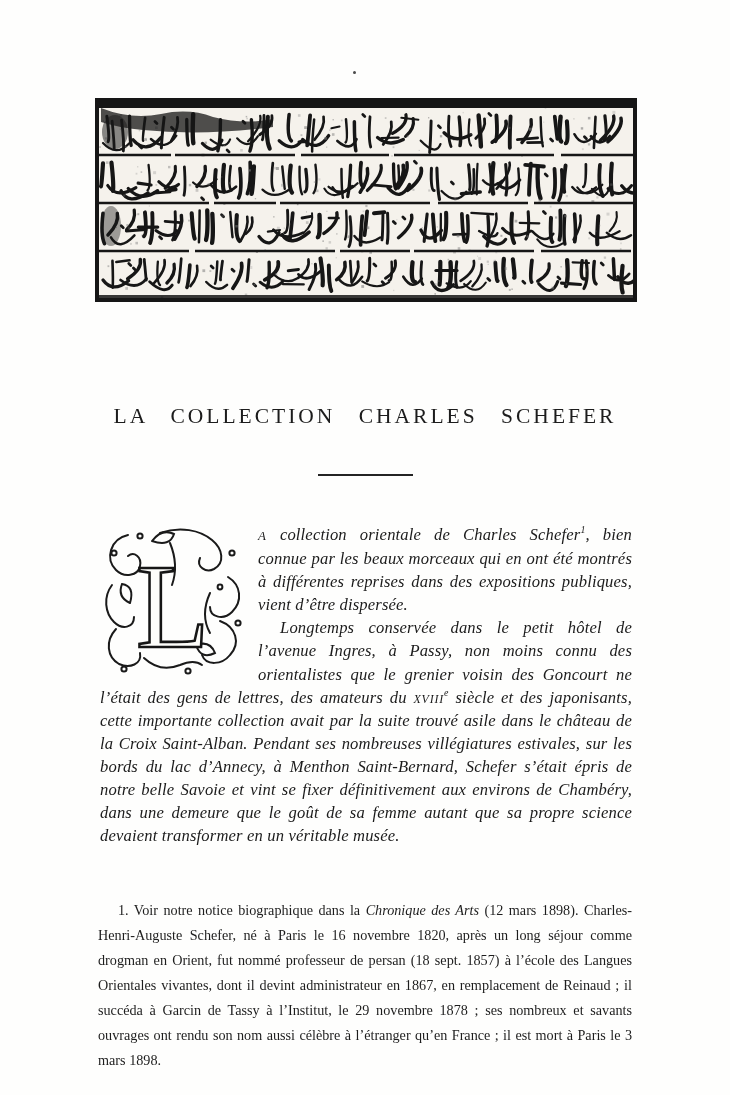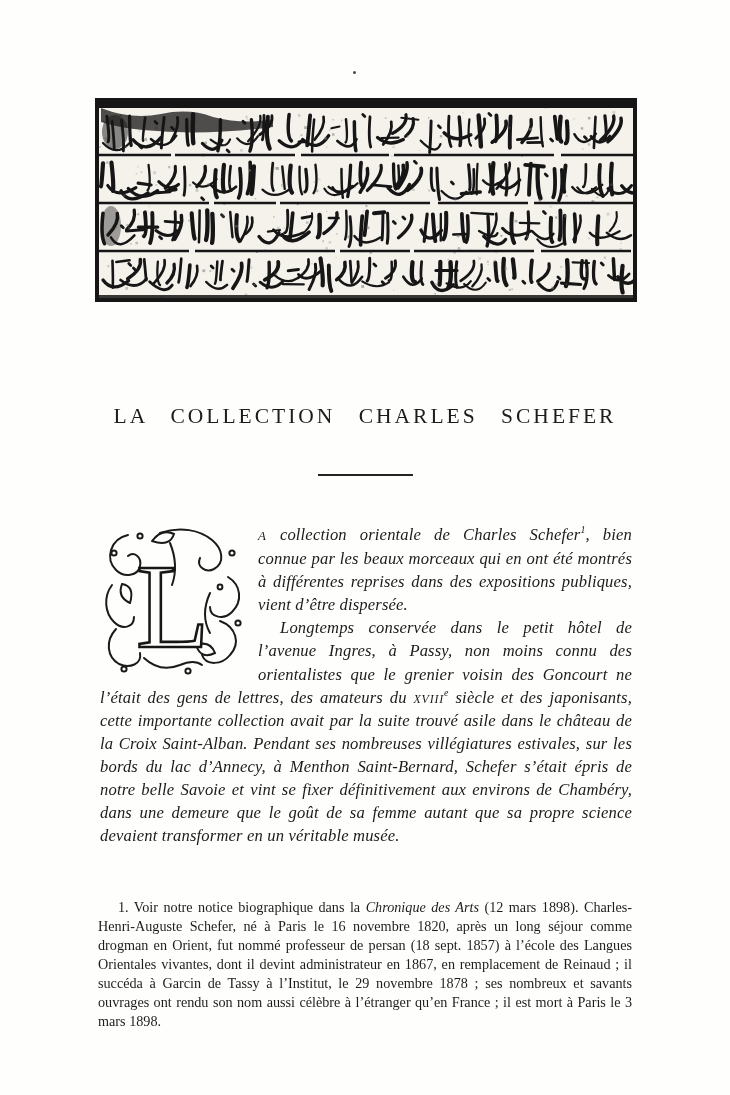--- a/index.html
+++ b/index.html
@@ -23,21 +23,21 @@
     letter-spacing:0.15px;color:#1b1b1b;
   }
   .article p{margin:0;padding:0;font-style:italic;}
   .article p.second{text-indent:22px;}
   .dropcap{float:left;width:148px;height:160px;margin:2px 10px 0 0;}
   .sc-a{font-size:0.78em;letter-spacing:1px;}
   .sc{font-variant:small-caps;letter-spacing:0.8px;}
   sup.fnref{font-size:0.6em;vertical-align:super;line-height:0;}
   .footnote{
     position:absolute;top:884px;left:98px;width:534px;
-    font-size:14.2px;line-height:19px;text-align:justify;
+    font-size:14.2px;line-height:25px;text-align:justify;
     text-indent:20px;color:#1d1d1d;
   }
   .it{font-style:italic;}
 </style>
 </head>
 <body>
 
 <div class="sheet">
 
   <div class="speck"></div>

